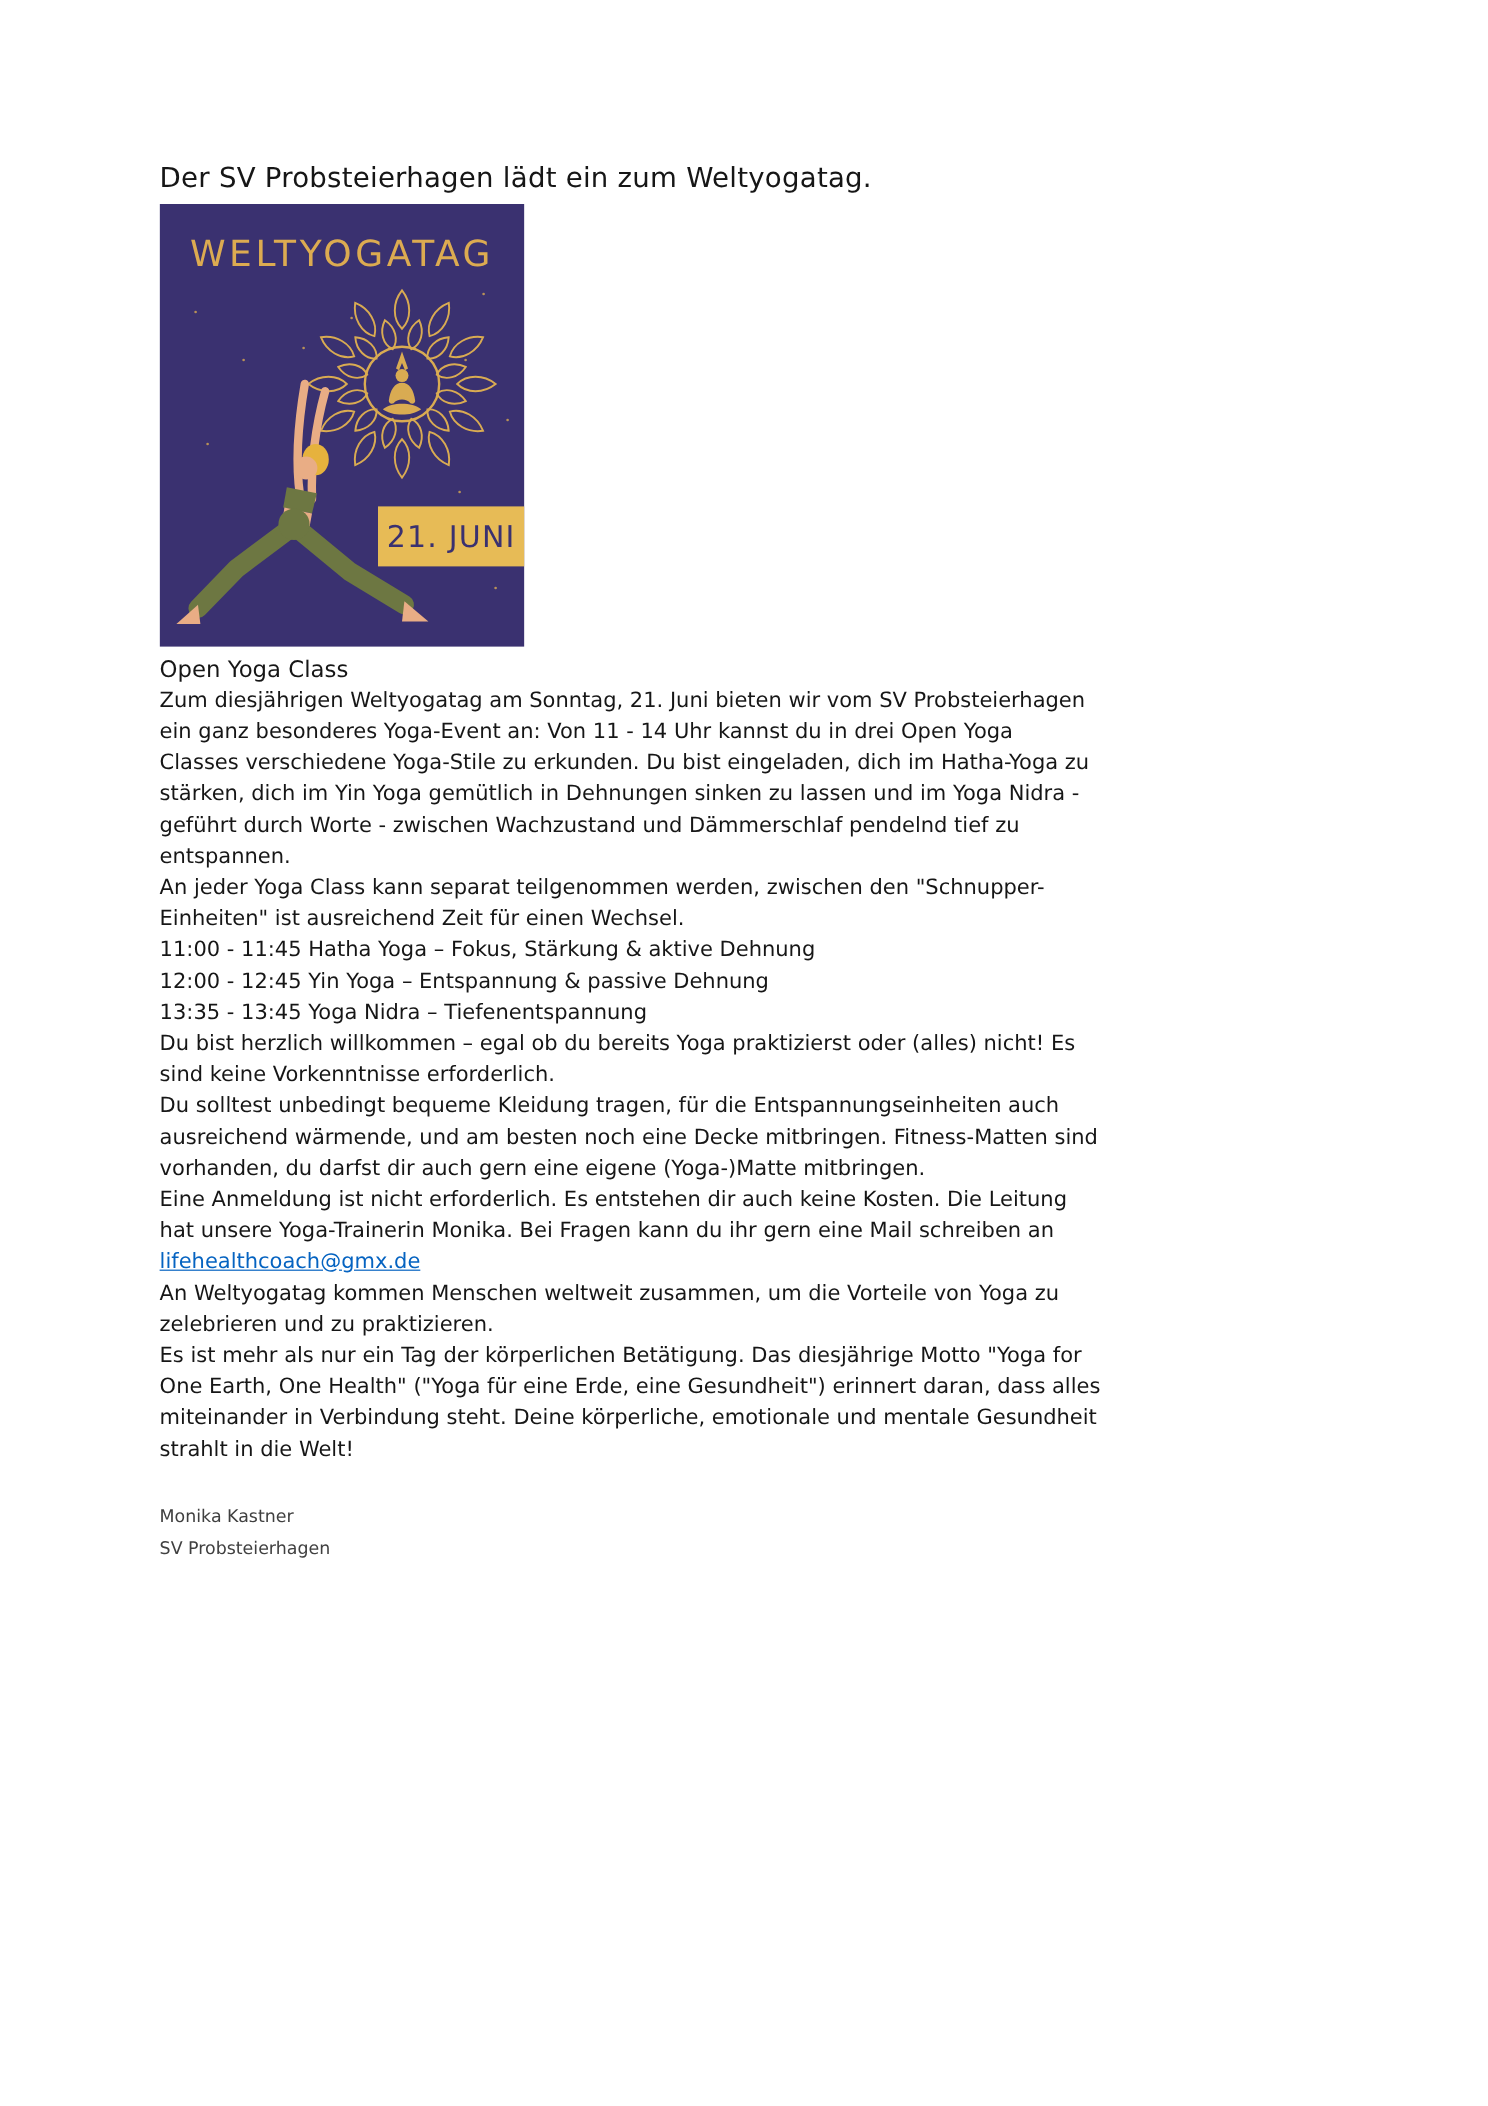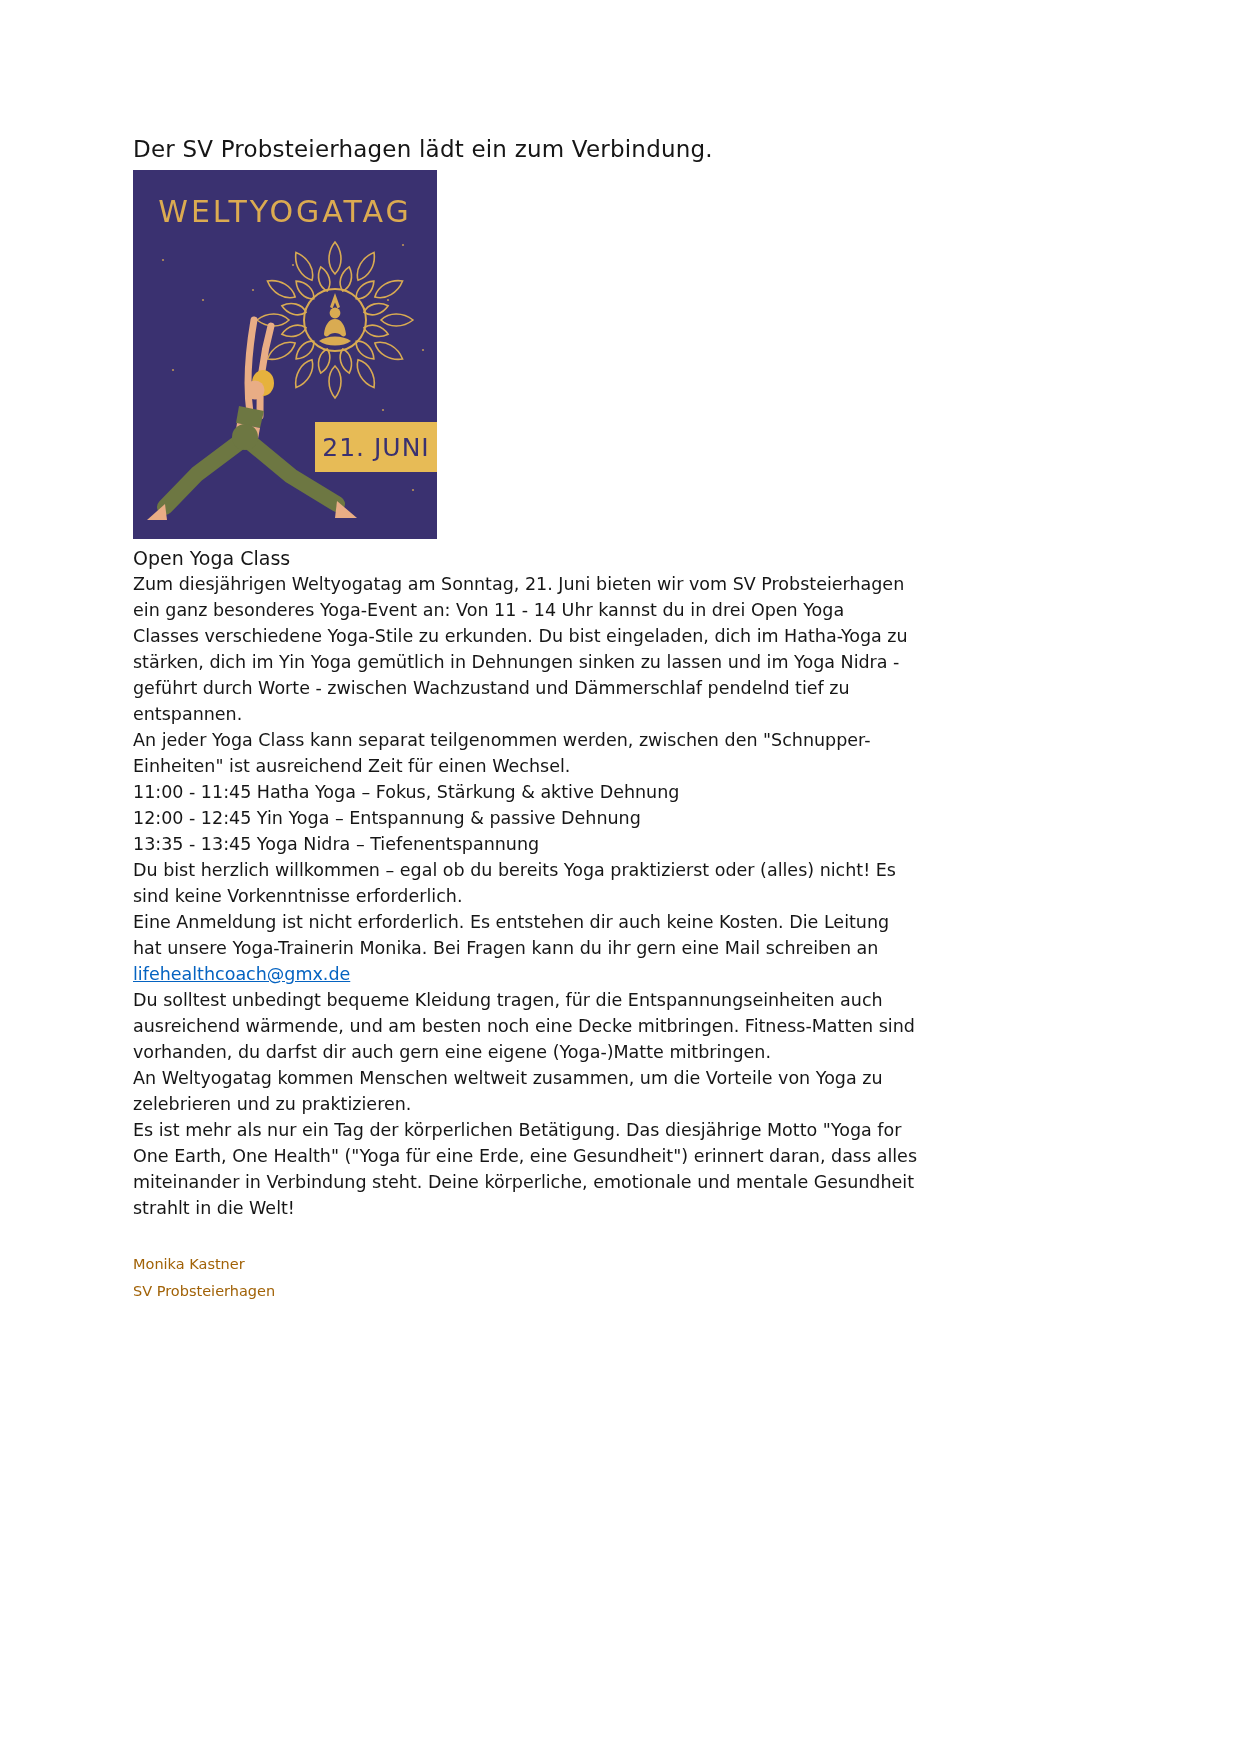--- a/index.html
+++ b/index.html
@@ -28,30 +28,30 @@
   }
   .mt-intro{margin-top:22px;}
   .mt-sched{margin-top:19px;}
   .mt-welcome{margin-top:20px;}
   .mt-std{margin-top:24px;}
   .mt-cloth{margin-top:30px;}
   a.email-link{
     color:#0563c1;text-decoration:underline;font-size:17.5px;line-height:26px;
   }
   .signature{
-    margin-top:30px;font-size:14.5px;line-height:27px;color:#a16207;
+    margin-top:30px;font-size:14.5px;line-height:27px;color:#404040;
     white-space:pre-line;
   }
 </style>
 </head>
 <body>
 
 <div class="content">
 
-  <h1 class="doc-title">Der SV Probsteierhagen lädt ein zum Verbindung.</h1>
+  <h1 class="doc-title">Der SV Probsteierhagen lädt ein zum Weltyogatag.</h1>
 
   <svg class="poster" viewBox="0 0 304 369" xmlns="http://www.w3.org/2000/svg">
     <defs>
       <path id="petalOuter" d="M0,-78 C8,-68 8,-54 0,-46 C-8,-54 -8,-68 0,-78 Z"></path>
       <path id="petalInner" d="M0,-55 C7,-47 7,-36 0,-30 C-7,-36 -7,-47 0,-55 Z"></path>
     </defs>
 
     <rect x="0" y="0" width="304" height="369" fill="#3a3170"></rect>
 
     <g fill="#d9ab52" opacity="0.8">
@@ -145,27 +145,27 @@
 An jeder Yoga Class kann separat teilgenommen werden, zwischen den "Schnupper-
 Einheiten" ist ausreichend Zeit für einen Wechsel.</p>
 
   <p class="body-par mt-sched">11:00 - 11:45 Hatha Yoga – Fokus, Stärkung &amp; aktive Dehnung</p>
   <p class="body-par mt-sched">12:00 - 12:45 Yin Yoga – Entspannung &amp; passive Dehnung</p>
   <p class="body-par mt-sched">13:35 - 13:45 Yoga Nidra – Tiefenentspannung</p>
 
   <p class="body-par mt-welcome">Du bist herzlich willkommen – egal ob du bereits Yoga praktizierst oder (alles) nicht! Es
 sind keine Vorkenntnisse erforderlich.</p>
 
+  <p class="body-par mt-cloth">Du solltest unbedingt bequeme Kleidung tragen, für die Entspannungseinheiten auch
+ausreichend wärmende, und am besten noch eine Decke mitbringen. Fitness-Matten sind
+vorhanden, du darfst dir auch gern eine eigene (Yoga-)Matte mitbringen.</p>
+
   <p class="body-par mt-std"><span>Eine Anmeldung ist nicht erforderlich. Es entstehen dir auch keine Kosten. Die Leitung
 hat unsere Yoga-Trainerin Monika. Bei Fragen kann du ihr gern eine Mail schreiben an</span>
 <a href="#" class="email-link">lifehealthcoach@gmx.de</a></p>
-
-  <p class="body-par mt-cloth">Du solltest unbedingt bequeme Kleidung tragen, für die Entspannungseinheiten auch
-ausreichend wärmende, und am besten noch eine Decke mitbringen. Fitness-Matten sind
-vorhanden, du darfst dir auch gern eine eigene (Yoga-)Matte mitbringen.</p>
 
   <p class="body-par mt-std">An Weltyogatag kommen Menschen weltweit zusammen, um die Vorteile von Yoga zu
 zelebrieren und zu praktizieren.
 Es ist mehr als nur ein Tag der körperlichen Betätigung. Das diesjährige Motto "Yoga for
 One Earth, One Health" ("Yoga für eine Erde, eine Gesundheit") erinnert daran, dass alles
 miteinander in Verbindung steht. Deine körperliche, emotionale und mentale Gesundheit
 strahlt in die Welt!</p>
 
   <div class="signature"><span> Monika Kastner</span>
 <span>SV Probsteierhagen</span></div>

